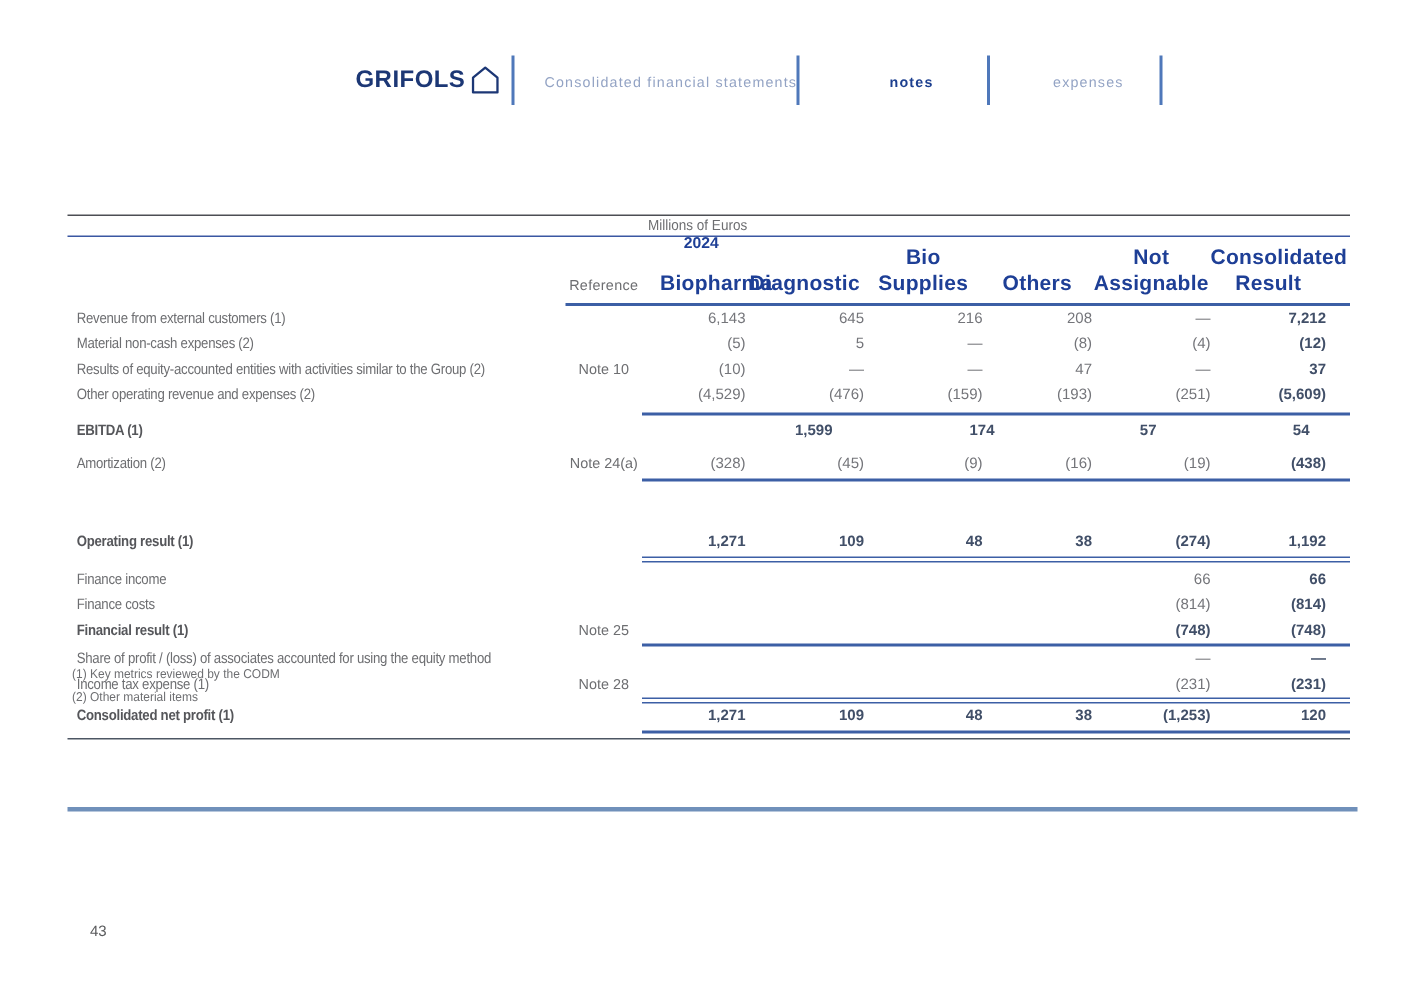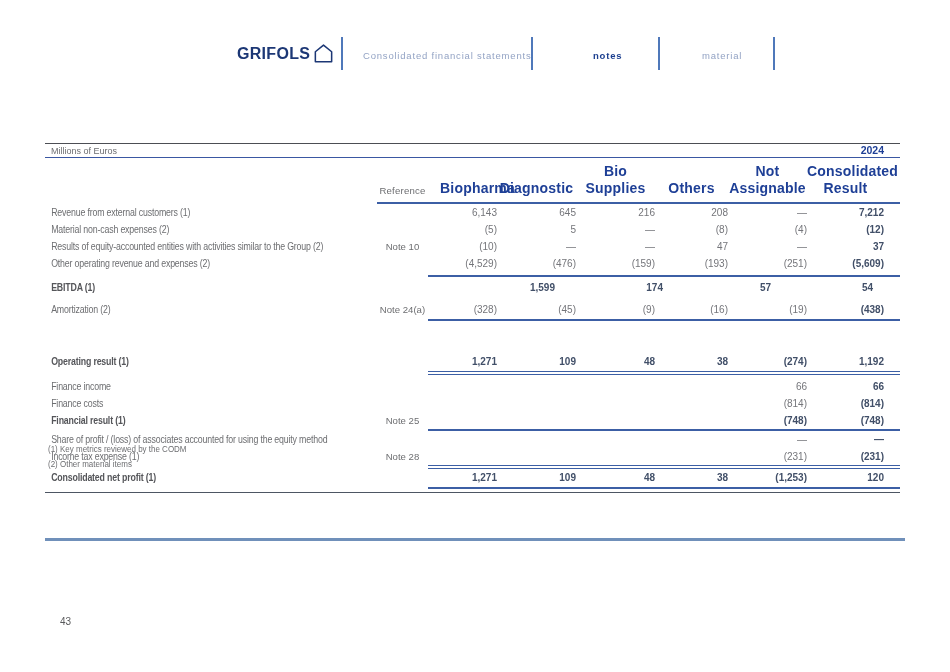--- a/index.html
+++ b/index.html
@@ -20,21 +20,21 @@
   .navitem.muted{color:#93a3c4;font-weight:normal;}
   .navitem.active{color:#1c3f8f;font-weight:bold;}
   .nav-cfs{left:363px;width:170px;}
   .nav-notes{left:593px;width:80px;}
   .nav-appendix{left:702px;width:80px;}
 
   
   .tbl{position:absolute;left:45px;top:143px;width:855px;}
   .band{display:flex;justify-content:space-between;align-items:center;
     border-top:1.5px solid #4c4e54;border-bottom:1.8px solid #3a57a2;
-    padding:1px 16px 2px 6px;height:10px;}
+    padding:1px 16px 2px 6px;height:10px;flex-direction:column;}
   .band .unit{font-size:9.8px;color:#6d6e71;transform:scaleX(0.92);transform-origin:0 50%;}
   .band .year{font-size:10.5px;font-weight:bold;color:#1e3f96;}
 
   .grid{display:grid;grid-template-columns:320px 75px 57px 79px 79px 73px 79px 77px;}
   .headrow{align-items:end;padding:5px 16px 5px 0;}
   .hdr{font-size:14px;font-weight:bold;color:#1e3f96;text-align:center;
     line-height:1.2;letter-spacing:0.2px;}
   .hdr-ref{font-size:9.6px;color:#6d6e71;text-align:center;font-weight:normal;}
 
   .r{padding-right:16px;height:17px;align-items:center;}
@@ -72,21 +72,21 @@
   </svg>
 </div>
 
 <div class="sep sep1"></div>
 <div class="sep sep2"></div>
 <div class="sep sep3"></div>
 <div class="sep sep4"></div>
 
 <a class="navitem muted nav-cfs">Consolidated financial statements</a>
 <a class="navitem active nav-notes">notes</a>
-<a class="navitem muted nav-appendix">material</a>
+<a class="navitem muted nav-appendix">expenses</a>
 
 <section class="tbl">
 
   <div class="band">
     <span class="unit">Millions of Euros</span>
     <span class="year">2024</span>
   </div>
 
   <div class="grid headrow">
     <div class="hdr-spacer"></div>

